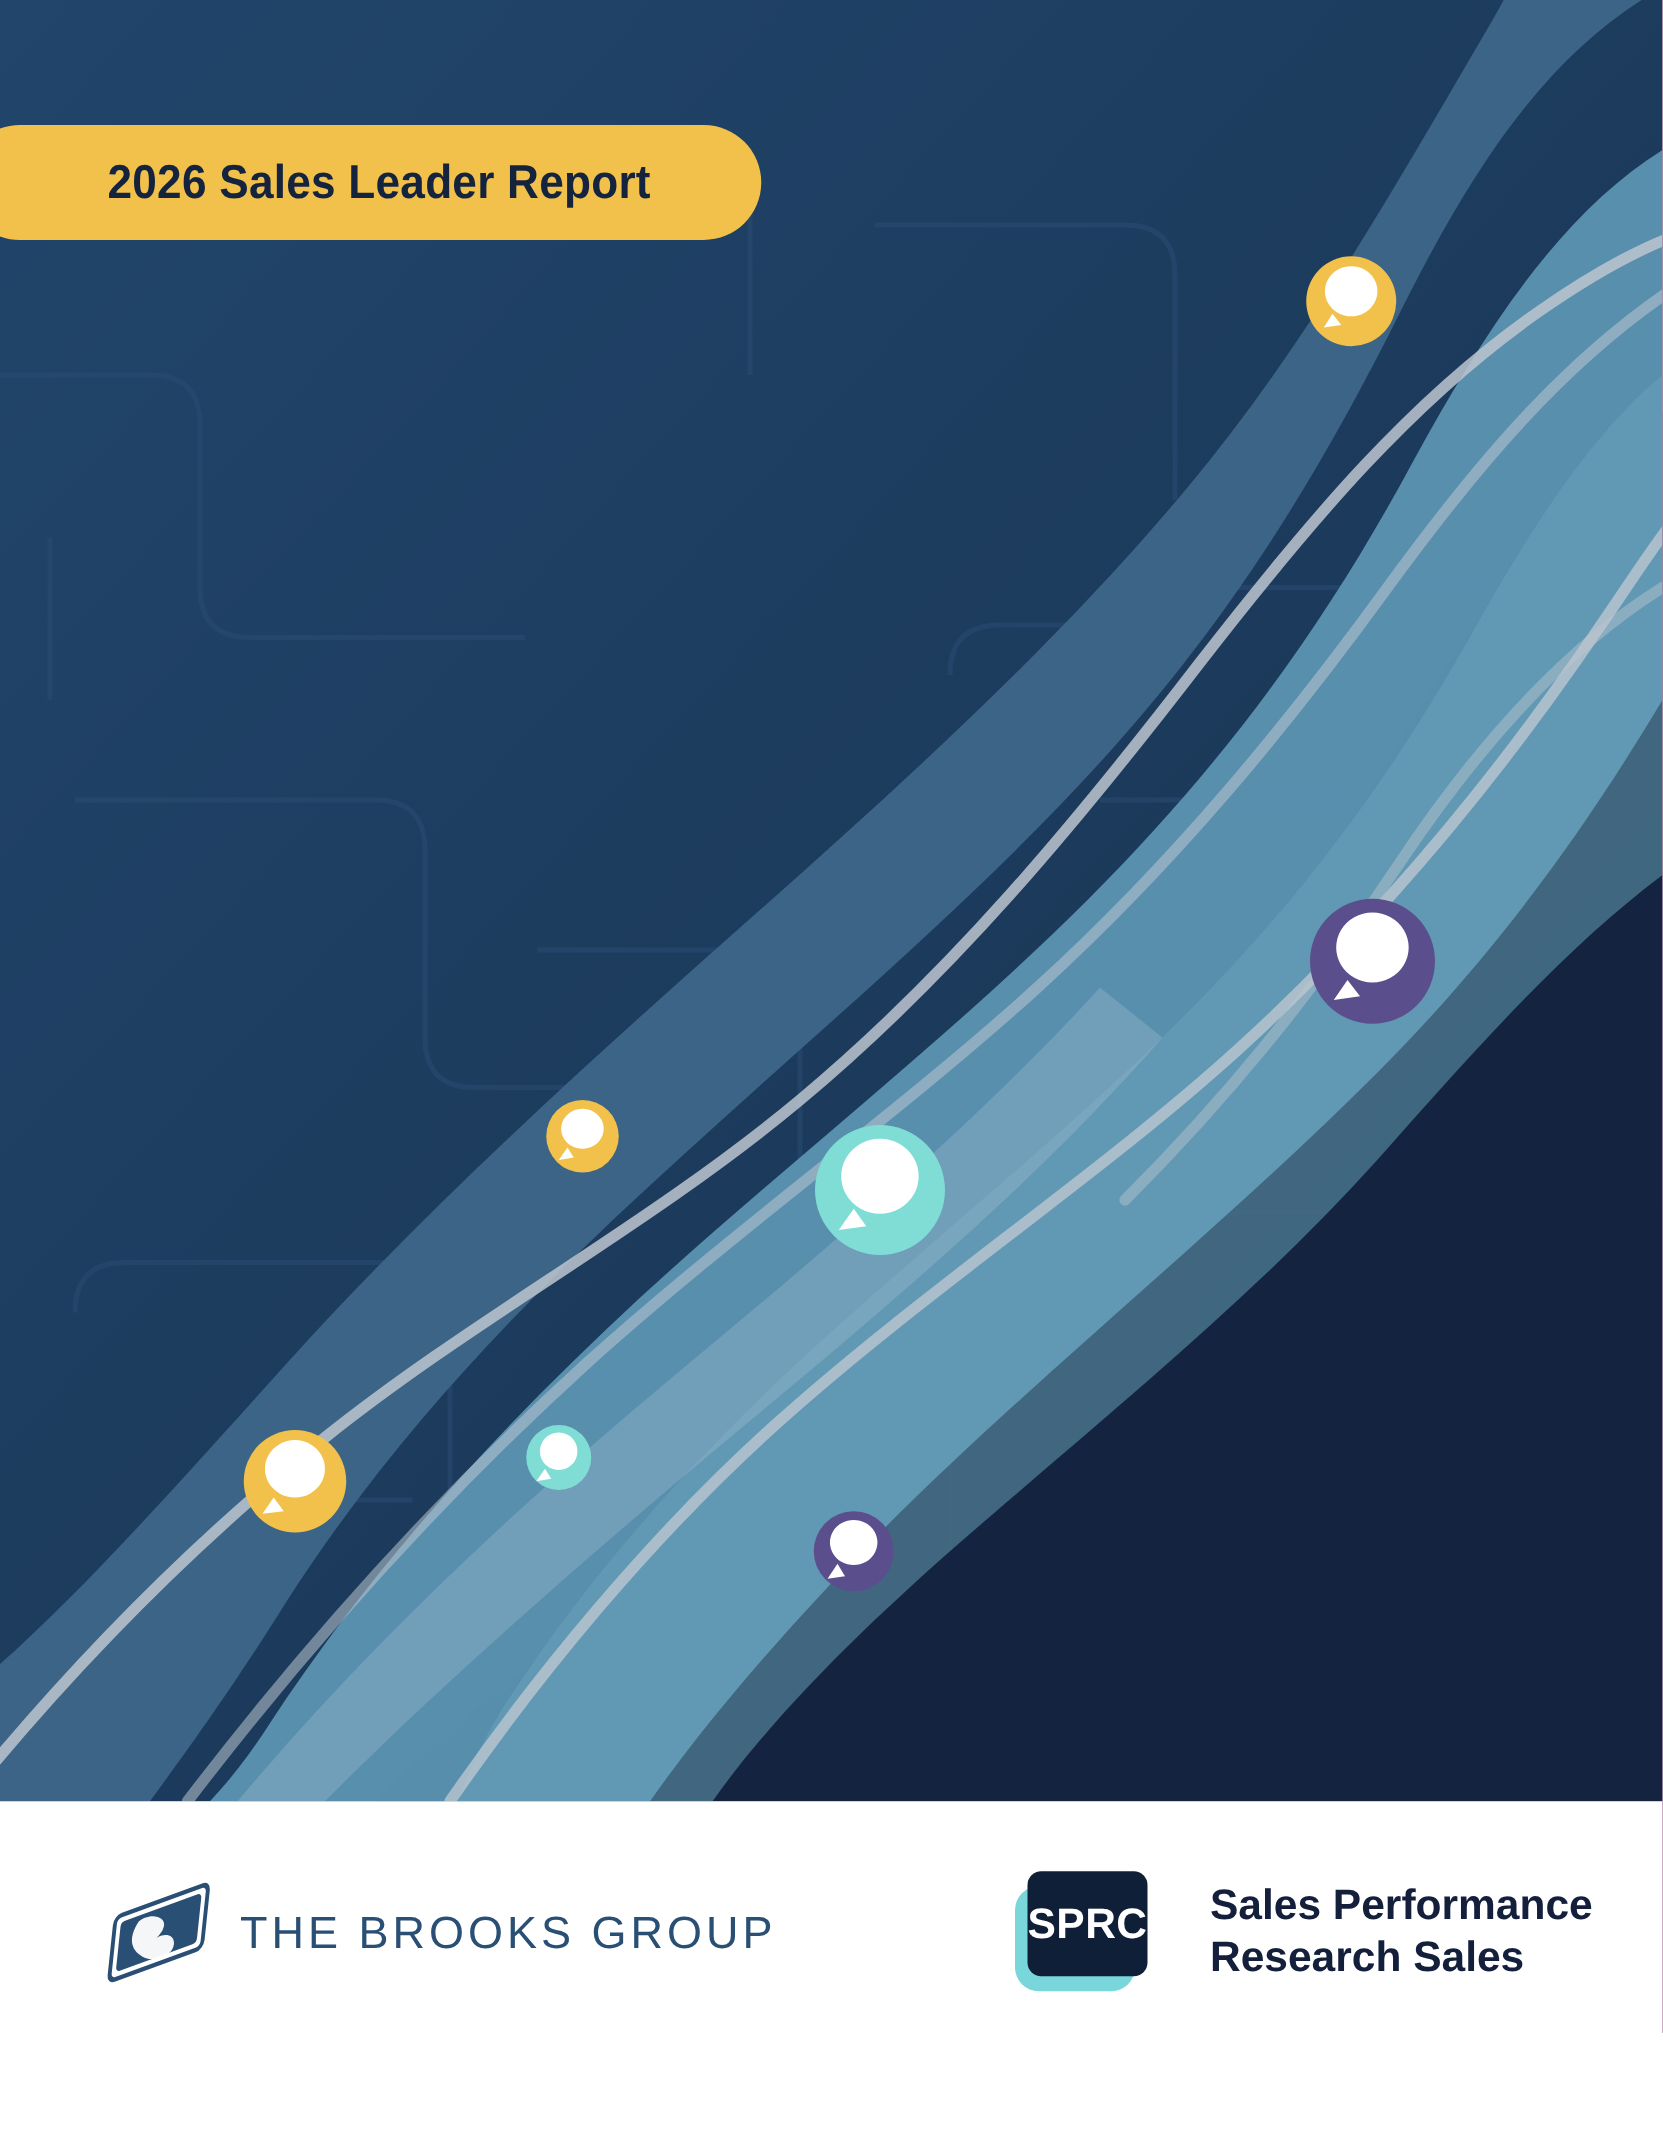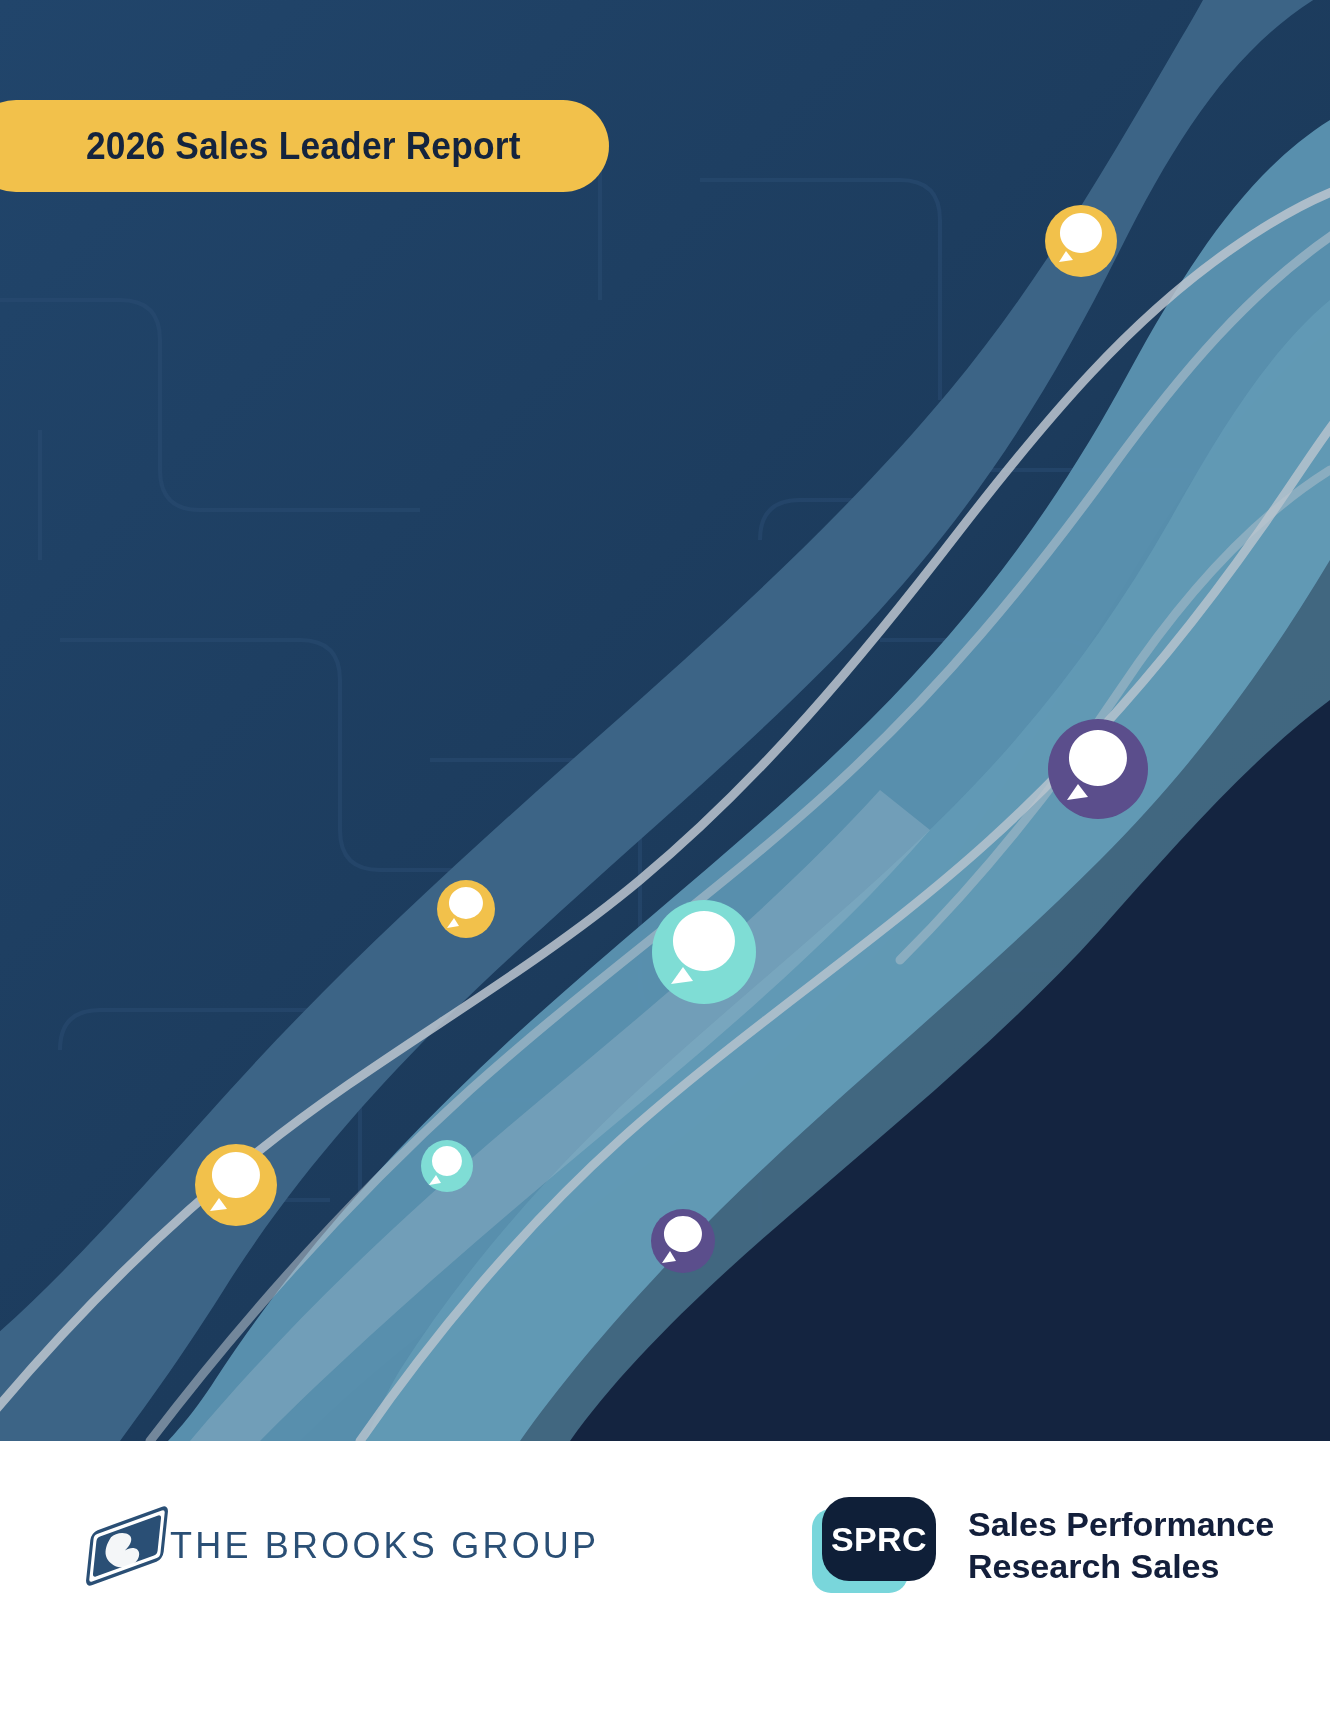--- a/index.html
+++ b/index.html
@@ -67,21 +67,21 @@
 
   
   .footer {
     position:absolute; left:0; top:1441px;
     width:1330px; height:281px;
     background:#ffffff;
     display:flex; align-items:center;
   }
   .logo-brooks {
     position:absolute; left:84px; top:62px;
-    display:flex; align-items:center; 
+    display:flex; align-items:center; gap:22px;
   }
   .brooks-mark { width:86px; height:86px; display:block; }
   .brooks-word {
     color:#2A4F75;
     font-size:36px;
     letter-spacing:3.2px;
     font-weight:400;
     white-space:nowrap;
     font-family:"Liberation Sans", sans-serif;
   }
@@ -91,22 +91,22 @@
     display:flex; align-items:center; gap:24px;
   }
   .sprc-mark { position:relative; width:106px; height:96px; }
   .sprc-mark .back {
     position:absolute; left:0; top:12px;
     width:96px; height:84px;
     background:#79D6DB; border-radius:19px;
   }
   .sprc-mark .front {
     position:absolute; left:10px; top:0;
-    width:114px; height:84px;
-    background:#0F1F38; border-radius:27px;
+    width:96px; height:84px;
+    background:#0F1F38; border-radius:11px;
     display:flex; align-items:center; justify-content:center;
   }
   .sprc-mark .front span {
     color:#ffffff; font-size:34px; font-weight:700; letter-spacing:0.4px;
     font-family:"Liberation Sans", sans-serif;
   }
   .sprc-words { display:flex; flex-direction:column; }
   .sprc-words div {
     color:#131F3B;
     font-size:34px; line-height:42px; font-weight:700;

